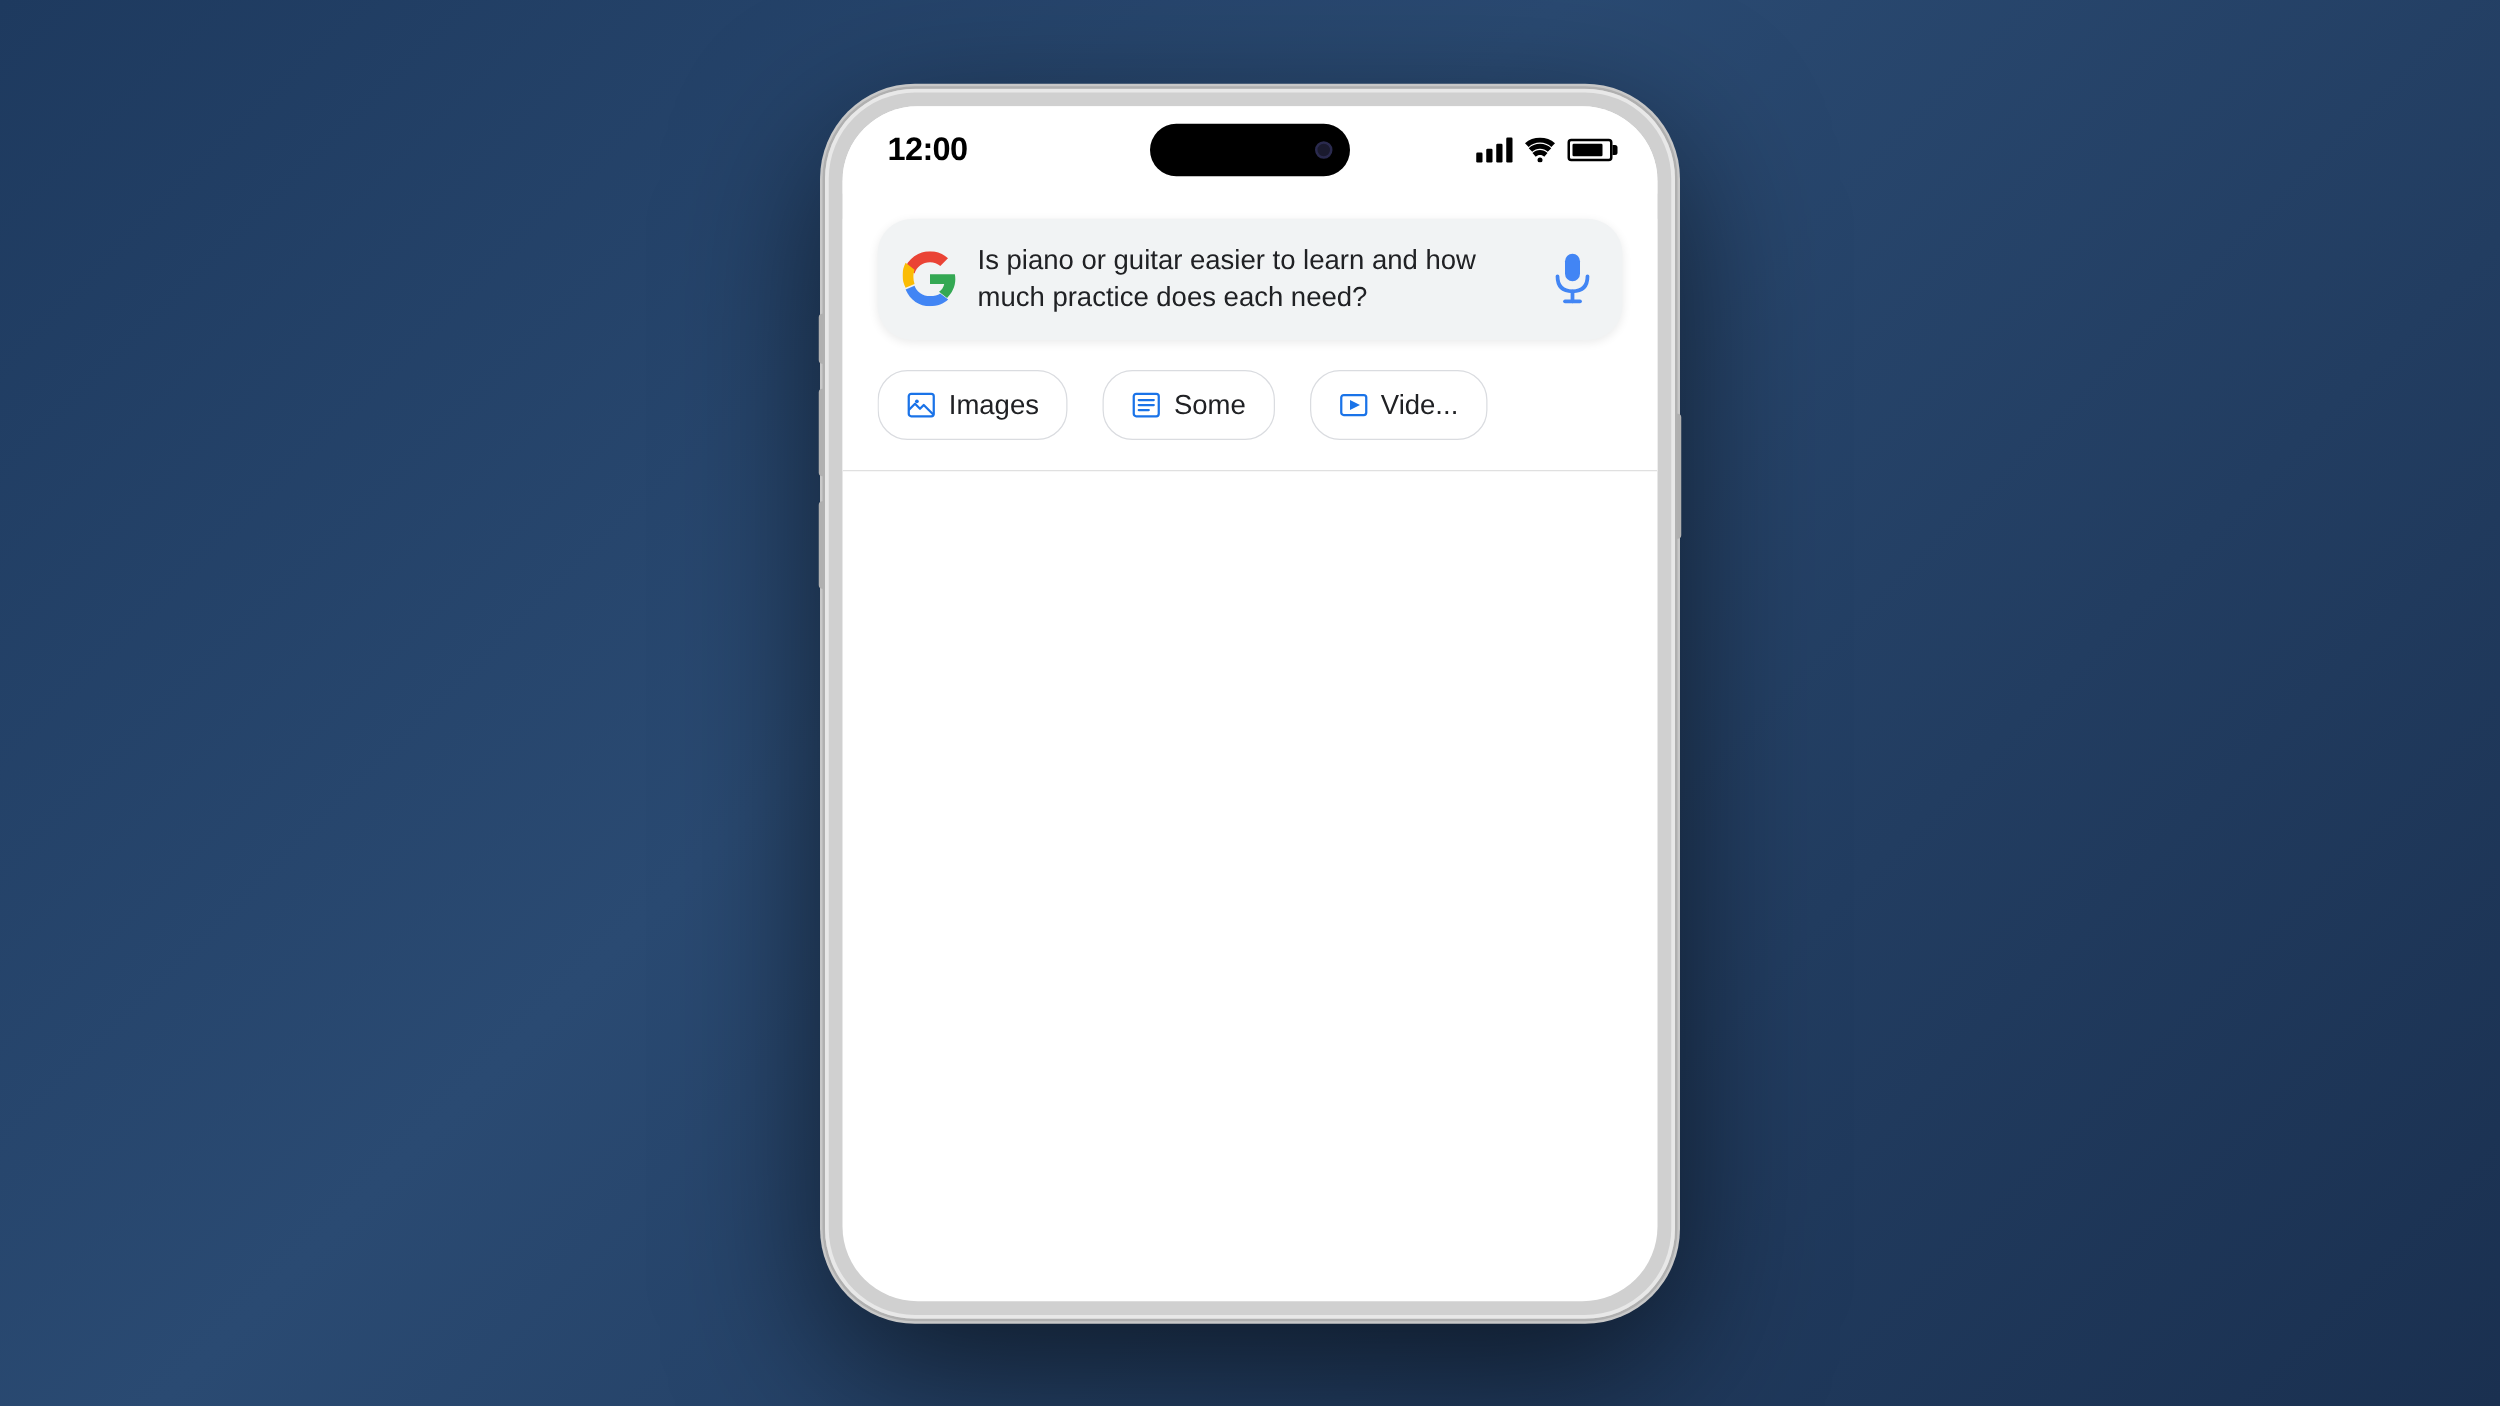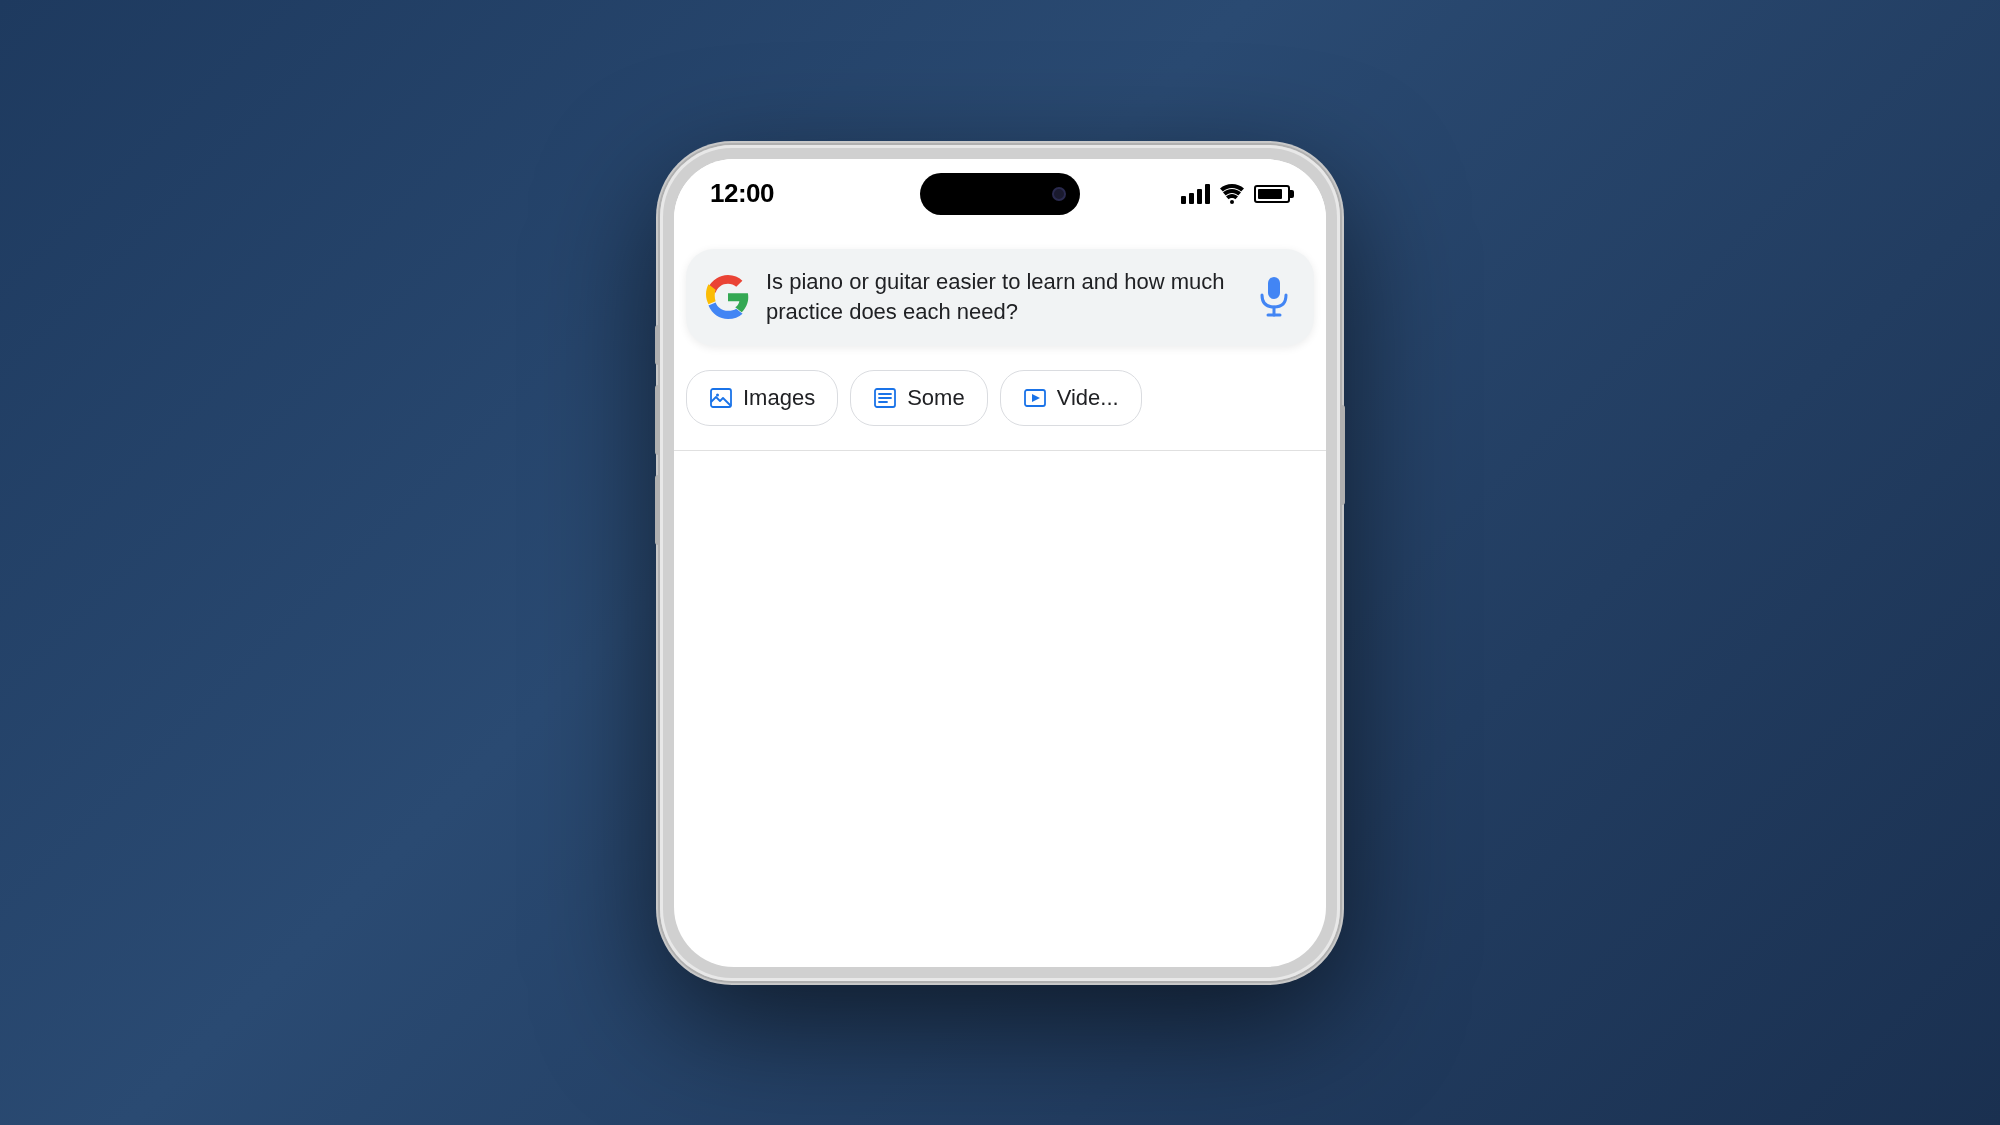--- a/index.html
+++ b/index.html
@@ -11,21 +11,21 @@
       display: flex;
       align-items: center;
       justify-content: center;
       font-family: -apple-system, 'Helvetica Neue', Arial, sans-serif;
       overflow: hidden;
     }
 
     .phone-wrapper {
       position: relative;
       width: 680px;
-      height: 836px;
+      height: 984px;
     }
 
     .phone-frame {
       position: absolute;
       top: 0; left: 0; right: 0; bottom: 0;
       background: #d0d0d0;
       border-radius: 72px;
       box-shadow:
         0 0 0 2px #b0b0b0,
         0 0 0 4px #c8c8c8,
@@ -176,21 +176,21 @@
     }
     .battery-fill {
       background: #000;
       height: 100%;
       width: 85%;
       border-radius: 1px;
     }
 
     
     .screen-content {
-      padding: 0 12px;
+      padding: 0 28px;
       background: #fff;
     }
 
     
     .search-bar {
       margin: 20px 0 24px;
       background: #f1f3f4;
       border-radius: 28px;
       padding: 18px 20px;
       display: flex;
@@ -218,21 +218,21 @@
       height: 44px;
       flex-shrink: 0;
       display: flex;
       align-items: center;
       justify-content: center;
     }
 
     
     .filter-chips {
       display: flex;
-      gap: 12px;
+      gap: 28px;
       margin-bottom: 24px;
       overflow: hidden;
     }
 
     .chip {
       display: flex;
       align-items: center;
       gap: 10px;
       padding: 14px 22px;
       background: #fff;

